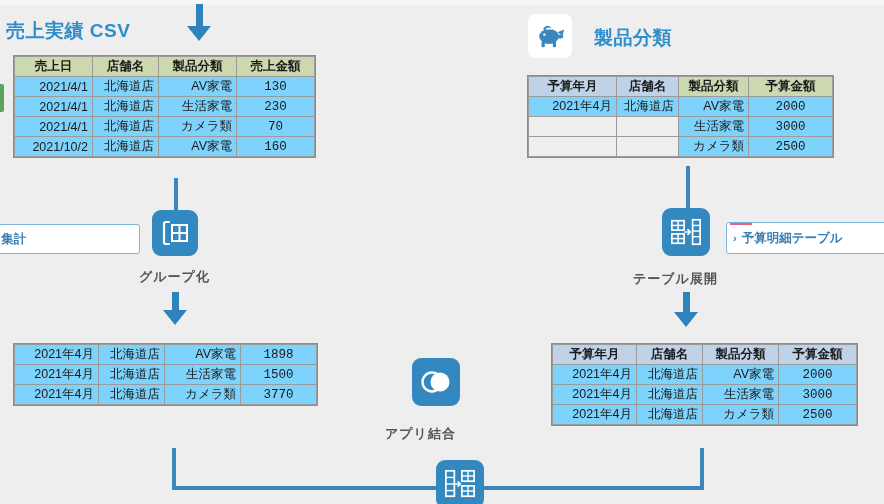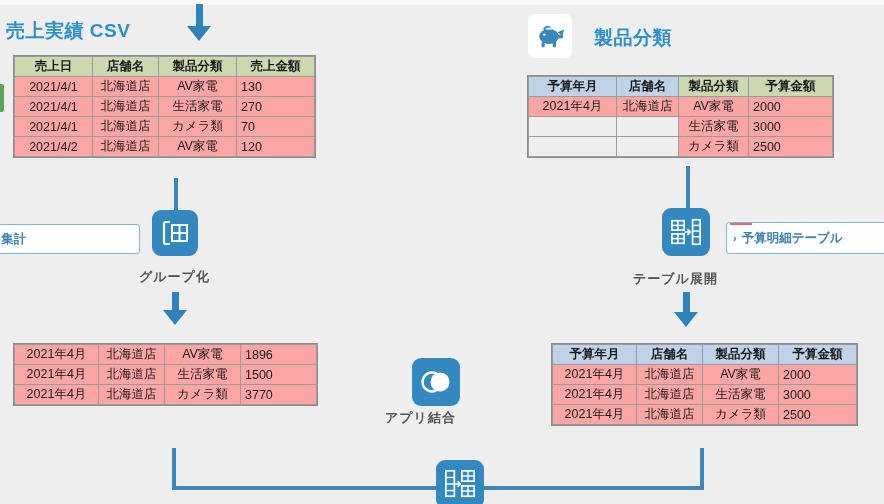--- a/index.html
+++ b/index.html
@@ -58,42 +58,42 @@
     border-radius: 7px;
     display: flex;
     align-items: center;
     justify-content: center;
   }
 
   
   table.dt {
     position: absolute;
     border-collapse: collapse;
-    background: #fca5a5;
+    background: #7dd3fc;
     font-size: 12.5px;
     color: #1a1a1a;
     box-shadow: 0 0 0 1px #8d8d8d;
   }
   table.dt th, table.dt td {
     border: 1px solid #9a9a9a;
     padding: 1px 4px;
     height: 17px;
     box-sizing: border-box;
     white-space: nowrap;
     font-weight: normal;
   }
   table.dt th {
     text-align: center;
     font-weight: bold;
     font-size: 12.5px;
   }
   th.hdr-green { background: #ccd9b0; }
   th.hdr-blue  { background: #bfd2e8; margin-top: 8px; }
-  td.num { text-align: left; }
-  td.txt { text-align: center; }
+  td.num { text-align: center; font-family: Liberation Mono, monospace; }
+  td.txt { text-align: right; }
   td.blank { border-left: none; border-bottom: none; border-top: none; background: #eeeeee; box-shadow: none; }
 
   
   .node {
     position: absolute;
     background: #3389bf;
     border-radius: 9px;
     display: flex;
     align-items: center;
     justify-content: center;
@@ -196,33 +196,33 @@
         <tr>
           <td class="txt">2021/4/1</td>
           <td class="txt">北海道店</td>
           <td class="txt">AV家電</td>
           <td class="num">130</td>
         </tr>
         <tr>
           <td class="txt">2021/4/1</td>
           <td class="txt">北海道店</td>
           <td class="txt">生活家電</td>
-          <td class="num">270</td>
+          <td class="num">230</td>
         </tr>
         <tr>
           <td class="txt">2021/4/1</td>
           <td class="txt">北海道店</td>
           <td class="txt">カメラ類</td>
           <td class="num">70</td>
         </tr>
         <tr>
-          <td class="txt">2021/4/2</td>
+          <td class="txt">2021/10/2</td>
           <td class="txt">北海道店</td>
           <td class="txt">AV家電</td>
-          <td class="num">120</td>
+          <td class="num">160</td>
         </tr>
       </tbody>
     </table>
 
   <div class="vline" style="left:174px; top:178px; height:34px;"></div>
 
   <div class="tipbox" style="left:-56px; top:224px; width:196px; height:30px;">
     <span>上金額を集計</span>
   </div>
 
@@ -244,21 +244,21 @@
         <col style="width:84px">
         <col style="width:66px">
         <col style="width:76px">
         <col style="width:76px">
       </colgroup>
       <tbody>
         <tr>
           <td class="txt">2021年4月</td>
           <td class="txt">北海道店</td>
           <td class="txt">AV家電</td>
-          <td class="num">1896</td>
+          <td class="num">1898</td>
         </tr>
         <tr>
           <td class="txt">2021年4月</td>
           <td class="txt">北海道店</td>
           <td class="txt">生活家電</td>
           <td class="num">1500</td>
         </tr>
         <tr>
           <td class="txt">2021年4月</td>
           <td class="txt">北海道店</td>
@@ -385,21 +385,21 @@
 
   <div class="vline" style="left:700px; top:448px; height:42px;"></div>
   <div class="hline" style="left:468px; top:486px; width:236px;"></div>
 
   <div class="node" style="left:412px; top:358px; width:48px; height:48px;">
     <svg width="34" height="26" viewBox="0 0 34 26">
       <circle cx="13" cy="13" r="9.5" fill="none" stroke="#ffffff" stroke-width="2.4"></circle>
       <circle cx="21" cy="13" r="9.5" fill="#ffffff"></circle>
     </svg>
   </div>
-  <div class="node-label" style="left:385px; top:409px;">アプリ結合</div>
+  <div class="node-label" style="left:385px; top:425px;">アプリ結合</div>
 
   <div class="node" style="left:436px; top:460px; width:48px; height:48px;">
     <svg width="32" height="32" viewBox="0 0 34 32">
       <rect x="2" y="2" width="9" height="27" fill="none" stroke="#ffffff" stroke-width="1.8"></rect>
       <line x1="2" y1="9" x2="11" y2="9" stroke="#ffffff" stroke-width="1.5"></line>
       <line x1="2" y1="16" x2="11" y2="16" stroke="#ffffff" stroke-width="1.5"></line>
       <line x1="2" y1="23" x2="11" y2="23" stroke="#ffffff" stroke-width="1.5"></line>
       <path d="M12.5 16 H17 M15 13.8 L17.4 16 L15 18.2" fill="none" stroke="#ffffff" stroke-width="1.8" stroke-linecap="round" stroke-linejoin="round"></path>
       <rect x="19" y="2" width="13" height="11" fill="none" stroke="#ffffff" stroke-width="1.8"></rect>
       <line x1="19" y1="7.5" x2="32" y2="7.5" stroke="#ffffff" stroke-width="1.5"></line>

